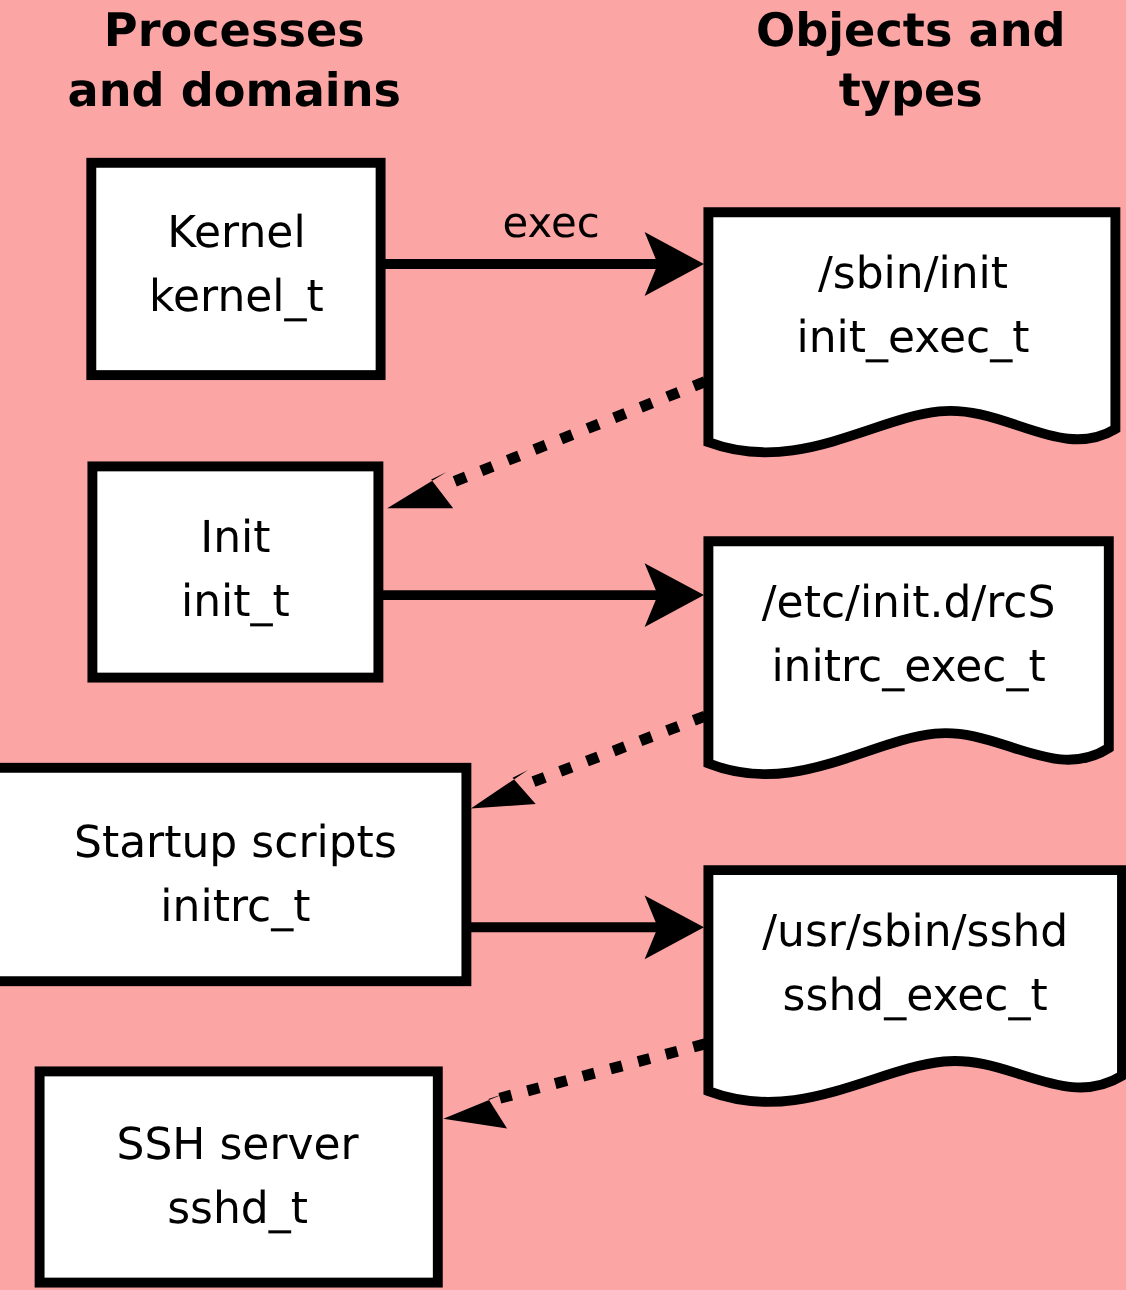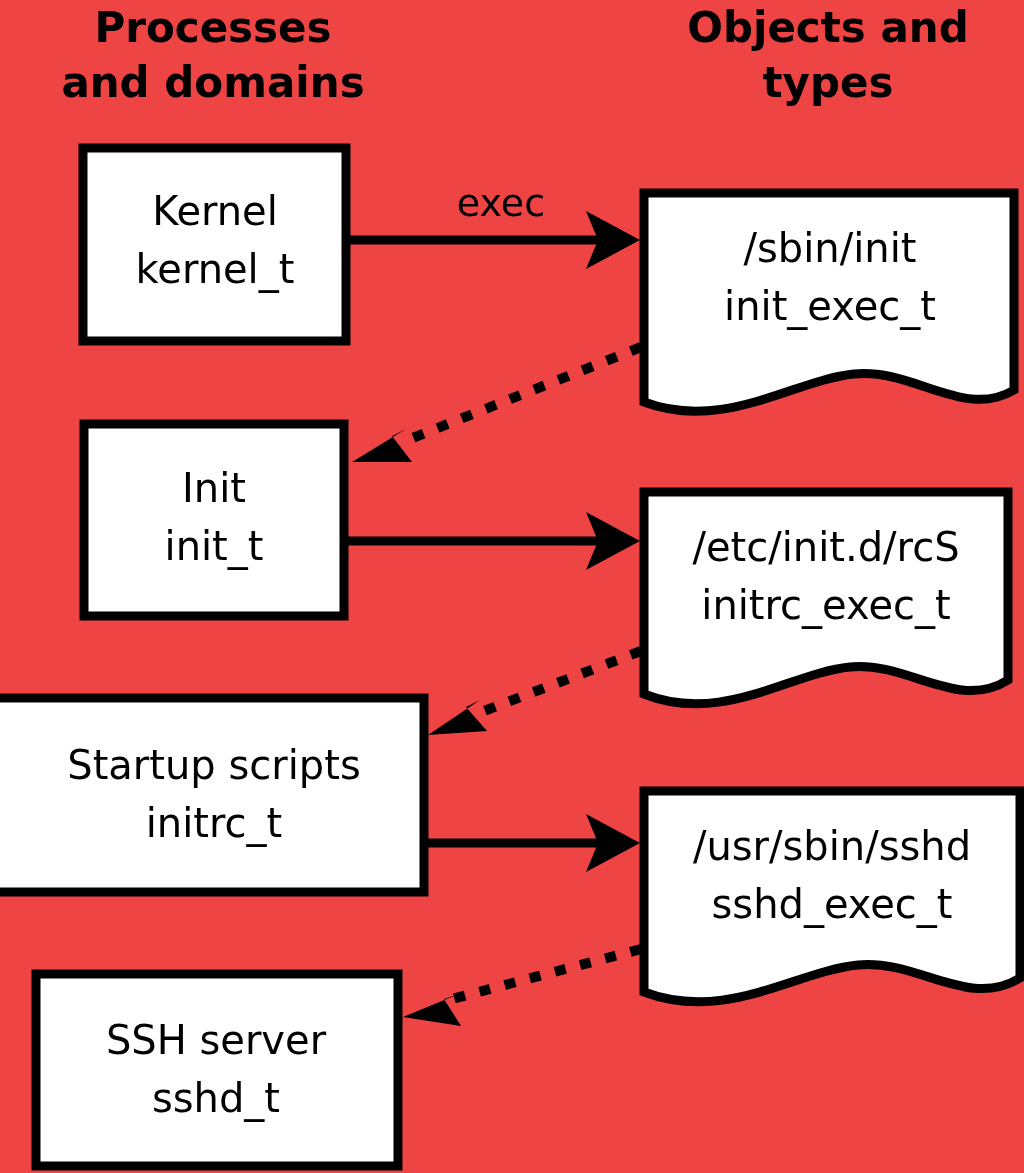--- a/index.html
+++ b/index.html
@@ -10,21 +10,21 @@
   body {
     width: 1024px;
     height: 1173px;
     overflow: hidden;
     font-family: "DejaVu Sans", sans-serif;
   }
   #diagram-root {
     position: relative;
     width: 1024px;
     height: 1173px;
-    background: #ef4444;
+    background: #fca5a5;
   }
   svg#diagram-svg {
     display: block;
     width: 1024px;
     height: 1173px;
   }
   .col-header {
     font-family: "DejaVu Sans", sans-serif;
     font-weight: bold;
     font-size: 42px;

